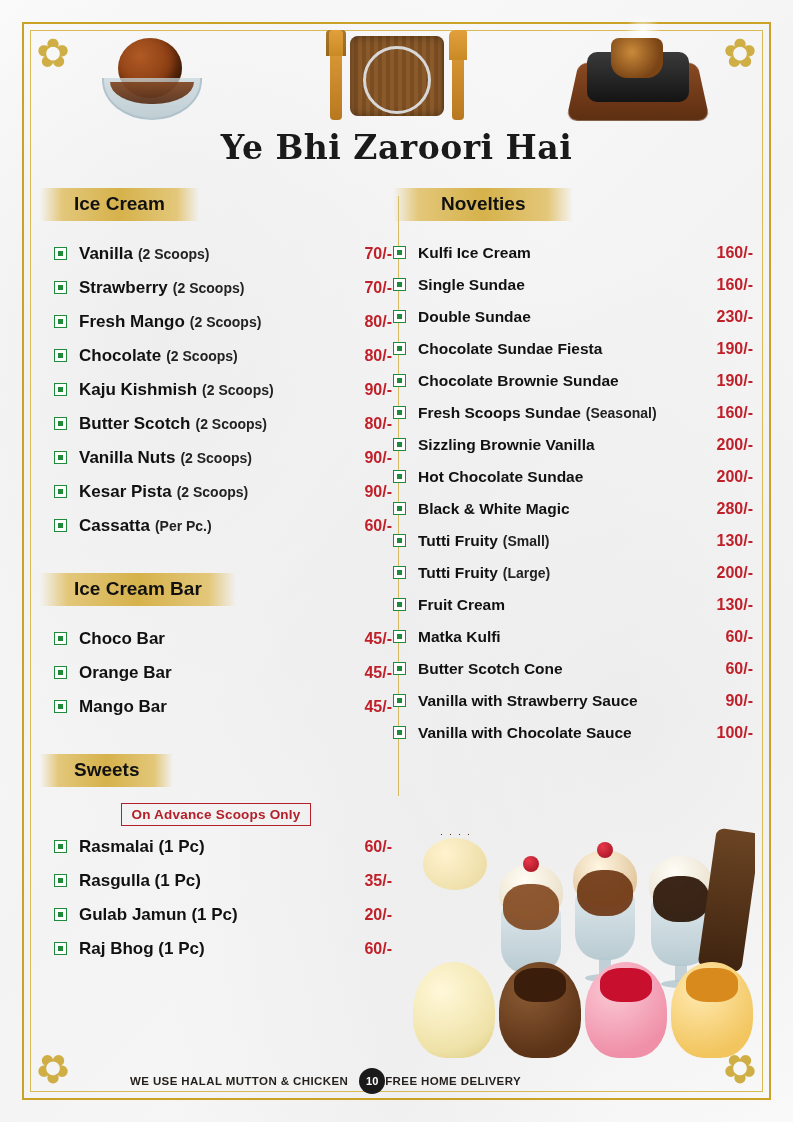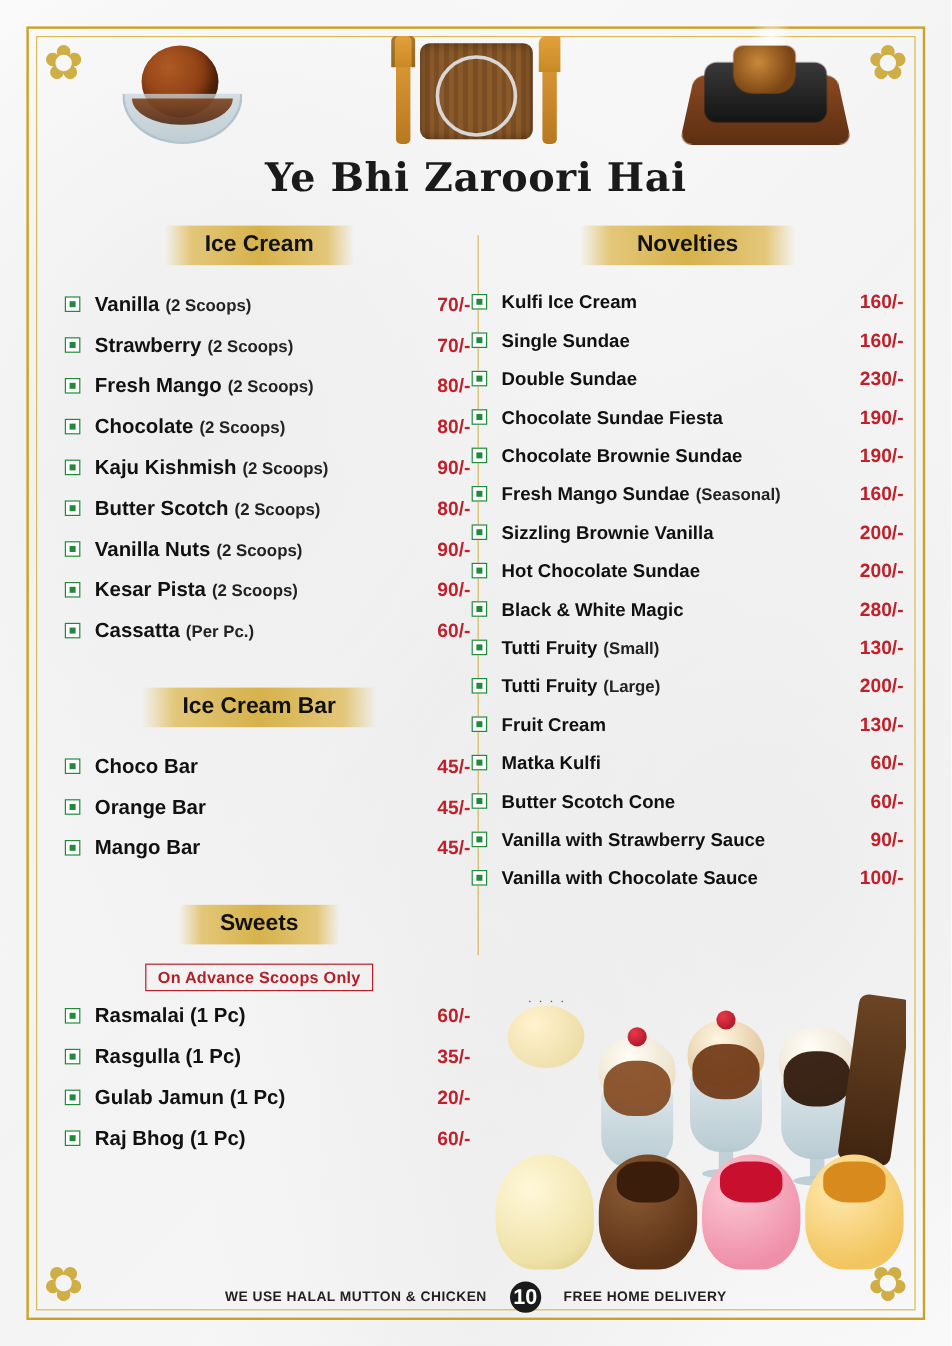--- a/index.html
+++ b/index.html
@@ -146,21 +146,20 @@
 
   
   .col-left { position: absolute; left: 40px; top: 188px; width: 352px; }
   .col-right { position: absolute; right: 40px; top: 188px; width: 360px; }
   .divider {
     position: absolute; left: 398px; top: 196px; width: 1px; height: 600px;
     background: #c9a227; opacity: .7;
   }
 
   .section-head {
-    text-align: center;
     margin-bottom: 16px;
   }
   .section-head .band {
     display: inline-block;
     padding: 5px 34px 6px;
     font-size: 19px;
     font-weight: 700;
     color: #111;
     background: linear-gradient(90deg, rgba(212,175,55,0) 0%, #e3c77a 14%, #d6b24b 50%, #e3c77a 86%, rgba(212,175,55,0) 100%);
   }
@@ -322,30 +321,30 @@
     background:#c8a977; border-radius:4px;
   }
 
   
   .footer {
     position: absolute; left: 40px; right: 40px; bottom: 24px;
     height: 40px;
   }
   .footer .line {
     position: absolute; left: 90px; right: 90px; top: 10px;
-    display: flex; align-items: center; justify-content: center; gap: 19px;
+    display: flex; align-items: center; justify-content: flex-start;
   }
   .footer .ftxt {
     font-size: 11.5px; font-weight: 700; color: #231f1c; letter-spacing: .4px;
   }
   .pagenum {
     width: 26px; height: 26px; border-radius: 50%;
     background: #1a1a1a; color: #fff;
-    font-size: 18px; font-weight: 700;
-    display: flex; align-items: center; justify-content: center;
+    font-size: 11px; font-weight: 700;
+    display: flex; align-items: center; justify-content: center; margin-left: 11px;
   }
 </style>
 </head>
 <body>
 
 <div class="page"></div>
 
 <div class="border-outer"></div>
 <div class="border-inner"></div>
 <div class="corner tl">✿</div>
@@ -549,21 +548,21 @@
       </li>
       <li>
         <span class="bullet"></span>
         <span class="iname">Chocolate Brownie Sundae</span>
         <span class="iqty"></span>
         <span class="dots"></span>
         <span class="iprice">190/-</span>
       </li>
       <li>
         <span class="bullet"></span>
-        <span class="iname">Fresh Mango Sundae</span>
+        <span class="iname">Fresh Scoops Sundae</span>
         <span class="iqty">(Seasonal)</span>
         <span class="dots"></span>
         <span class="iprice">160/-</span>
       </li>
       <li>
         <span class="bullet"></span>
         <span class="iname">Sizzling Brownie Vanilla</span>
         <span class="iqty"></span>
         <span class="dots"></span>
         <span class="iprice">200/-</span>

